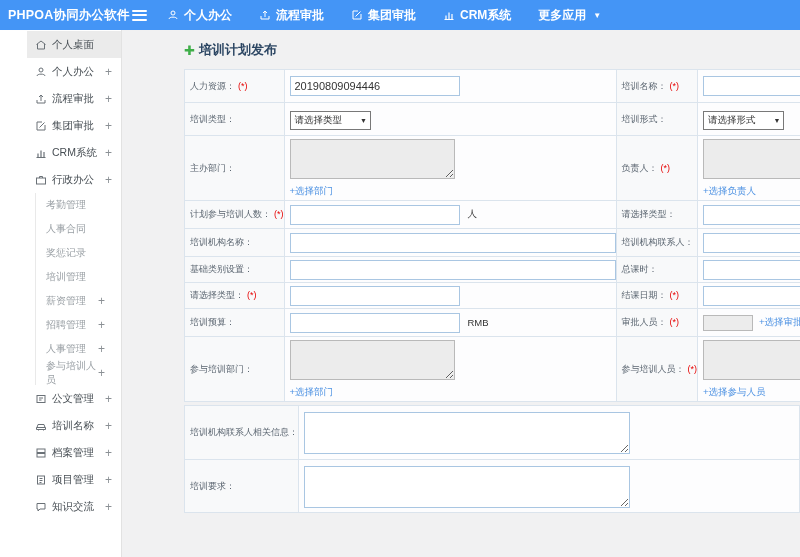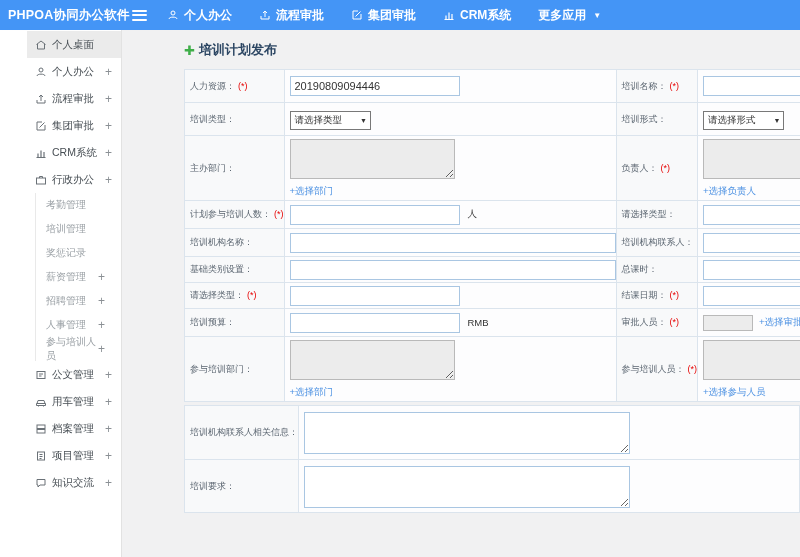--- a/index.html
+++ b/index.html
@@ -169,28 +169,32 @@
         </span>
     <span>行政办公</span>
     <span class="exp">+</span>
   </div>
   <div class="sub">
     <div class="s-item">
       <span>考勤管理</span>
       <span class="exp"></span>
     </div>
     <div class="s-item">
+      <span>人事合同</span>
+      <span class="exp"></span>
+    </div>
+    <div class="s-item">
+      <span>奖惩记录</span>
+      <span class="exp"></span>
+    </div>
+    <div class="s-item">
       <span>培训管理</span>
       <span class="exp"></span>
     </div>
     <div class="s-item">
-      <span>奖惩记录</span>
-      <span class="exp"></span>
-    </div>
-    <div class="s-item">
       <span>薪资管理</span>
       <span class="exp">+</span>
     </div>
     <div class="s-item">
       <span>招聘管理</span>
       <span class="exp">+</span>
     </div>
     <div class="s-item">
       <span>人事管理</span>
       <span class="exp">+</span>
@@ -209,21 +213,21 @@
         </span>
     <span>公文管理</span>
     <span class="exp">+</span>
   </div>
   <div class="s-item">
     <span class="ico">
           <svg width="12" height="12" viewBox="0 0 24 24" fill="none" stroke="currentColor" stroke-width="2">
             <path d="M4 15l2-6h12l2 6M3 15h18v4H3zM7 19v2M17 19v2"></path>
           </svg>
         </span>
-    <span>用车管理</span>
+    <span>培训名称</span>
     <span class="exp">+</span>
   </div>
   <div class="s-item">
     <span class="ico">
           <svg width="12" height="12" viewBox="0 0 24 24" fill="none" stroke="currentColor" stroke-width="2">
             <rect x="4" y="4" width="16" height="7"></rect>
             <rect x="4" y="13" width="16" height="7"></rect>
           </svg>
         </span>
     <span>档案管理</span>

